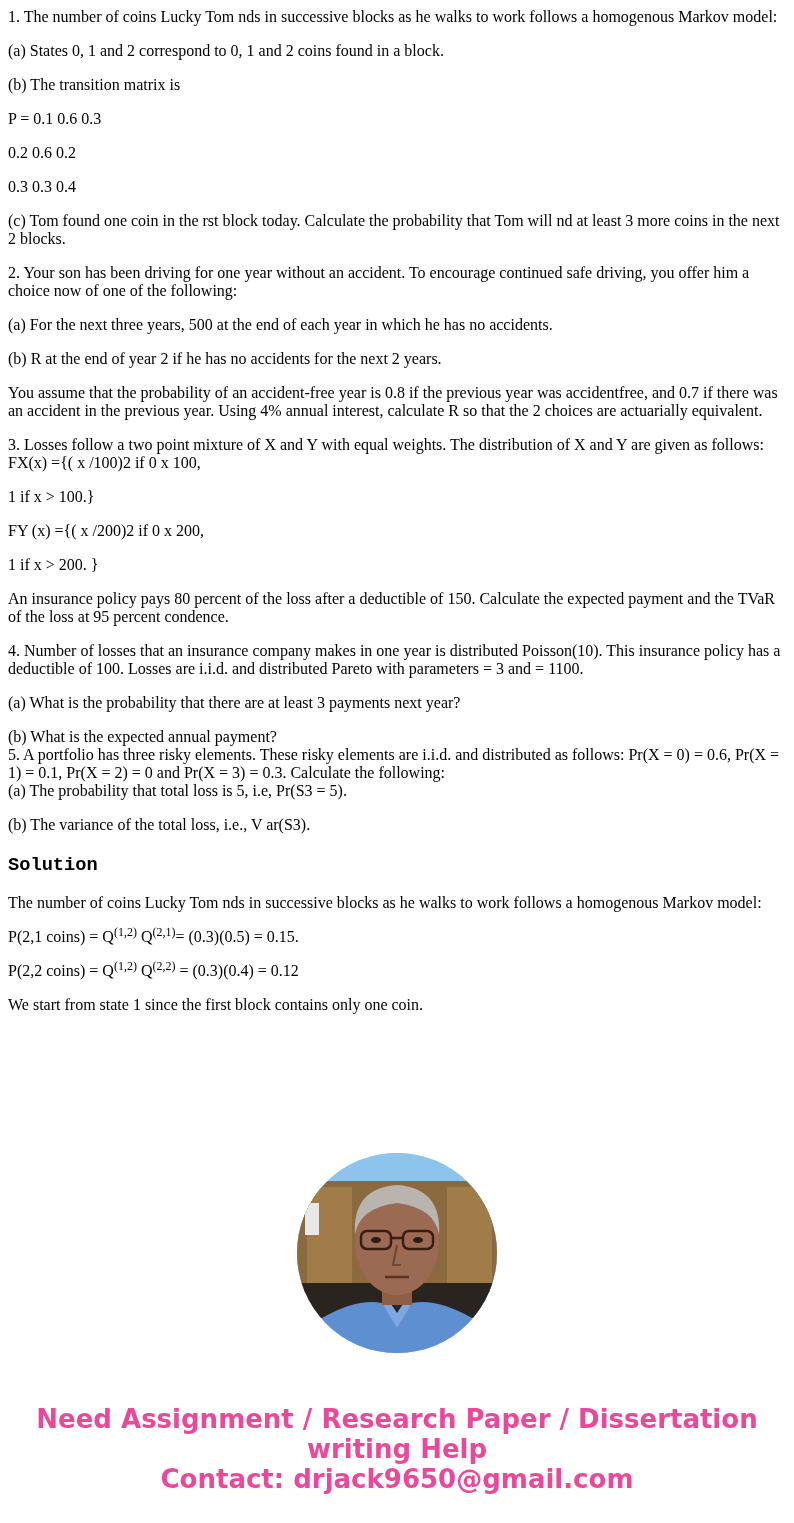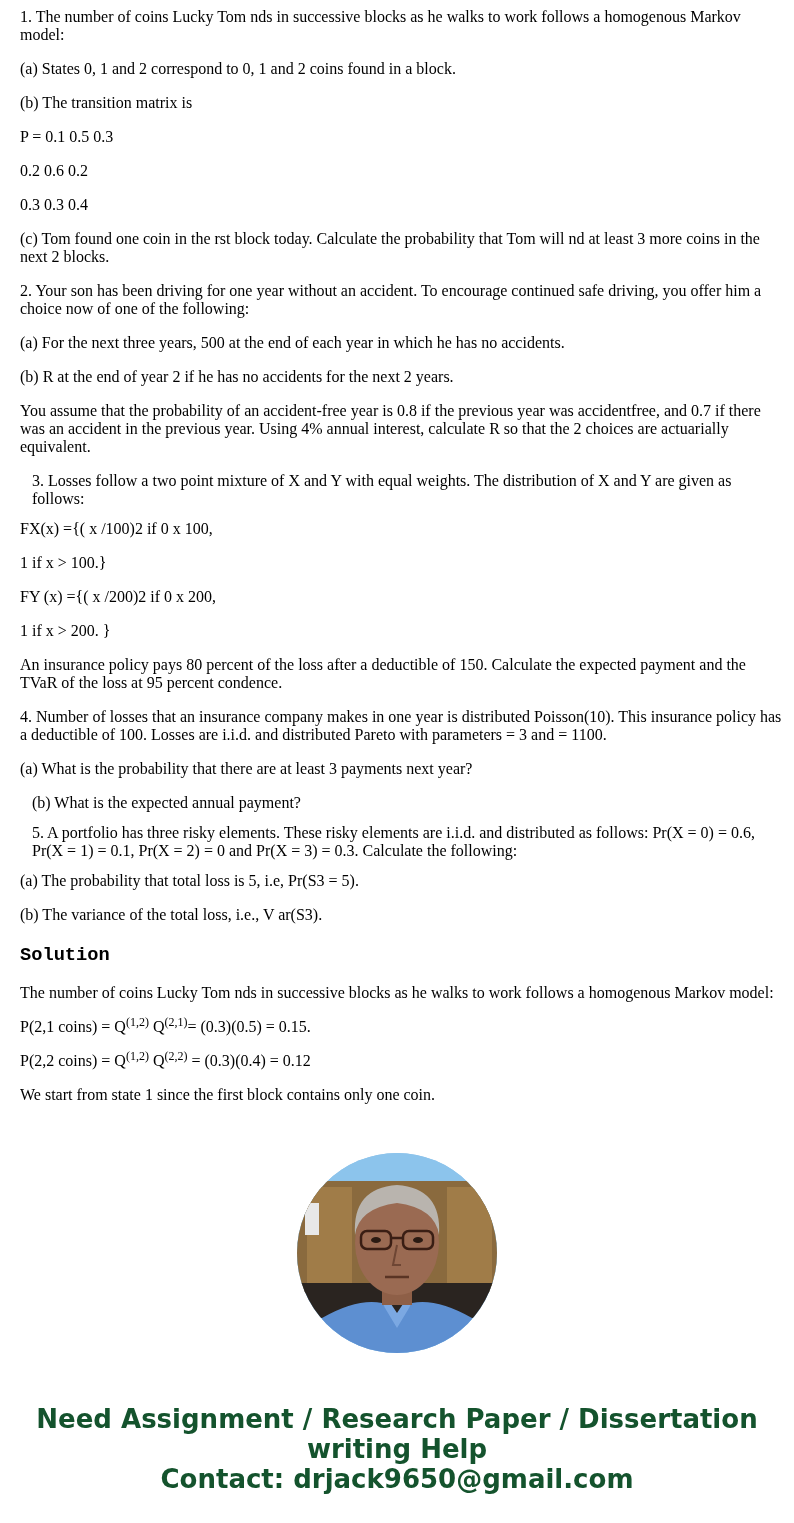--- a/index.html
+++ b/index.html
@@ -5,23 +5,23 @@
     html, body { margin: 0; padding: 0; background: #ffffff; }
     body {
       width: 794px;
       min-height: 1523px;
       font-family: "Liberation Serif", serif;
       font-size: 16px;
       line-height: 18px;
       color: #000000;
       position: relative;
     }
-    .content { padding: 8px 8px 0 20px; }
+    .content { padding: 8px 8px 0 8px; }
     p { margin: 0 0 16px 0; }
-    p.tight { margin: 12px; }
+    p.tight { margin: 0; }
     h3 {
       font-size: 18.7px;
       font-weight: bold;
       margin: 20px 0 18px 0;
       line-height: 22px;
       font-family: Liberation Mono, monospace;
     }
     sup { font-size: 12px; line-height: 0; vertical-align: super; }
     .avatar-wrap {
       position: absolute;
@@ -36,32 +36,32 @@
       background: #8fc0e8;
     }
     .promo {
       position: absolute;
       left: 0; top: 1404px; width: 794px;
       text-align: center;
       font-family: "DejaVu Sans", sans-serif;
       font-weight: bold;
       font-size: 26px;
       line-height: 30px;
-      color: #14532d;
+      color: #ec4899;
     }
   </style>
 </head>
 <body>
 
 <div class="content">
 
   <p>1. The number of coins Lucky Tom nds in successive blocks as he walks to work follows a homogenous Markov model:</p>
   <p>(a) States 0, 1 and 2 correspond to 0, 1 and 2 coins found in a block.</p>
   <p>(b) The transition matrix is</p>
-  <p>P = 0.1 0.5 0.3</p>
+  <p>P = 0.1 0.6 0.3</p>
   <p>0.2 0.6 0.2</p>
   <p>0.3 0.3 0.4</p>
   <p>(c) Tom found one coin in the rst block today. Calculate the probability that Tom will nd at least 3 more coins in the next 2 blocks.</p>
 
   <p>2. Your son has been driving for one year without an accident. To encourage continued safe driving, you offer him a choice now of one of the following:</p>
   <p>(a) For the next three years, 500 at the end of each year in which he has no accidents.</p>
   <p>(b) R at the end of year 2 if he has no accidents for the next 2 years.</p>
   <p>You assume that the probability of an accident-free year is 0.8 if the previous year was accidentfree, and 0.7 if there was an accident in the previous year. Using 4% annual interest, calculate R so that the 2 choices are actuarially equivalent.</p>
 
   <p class="tight">3. Losses follow a two point mixture of X and Y with equal weights. The distribution of X and Y are given as follows:</p>

